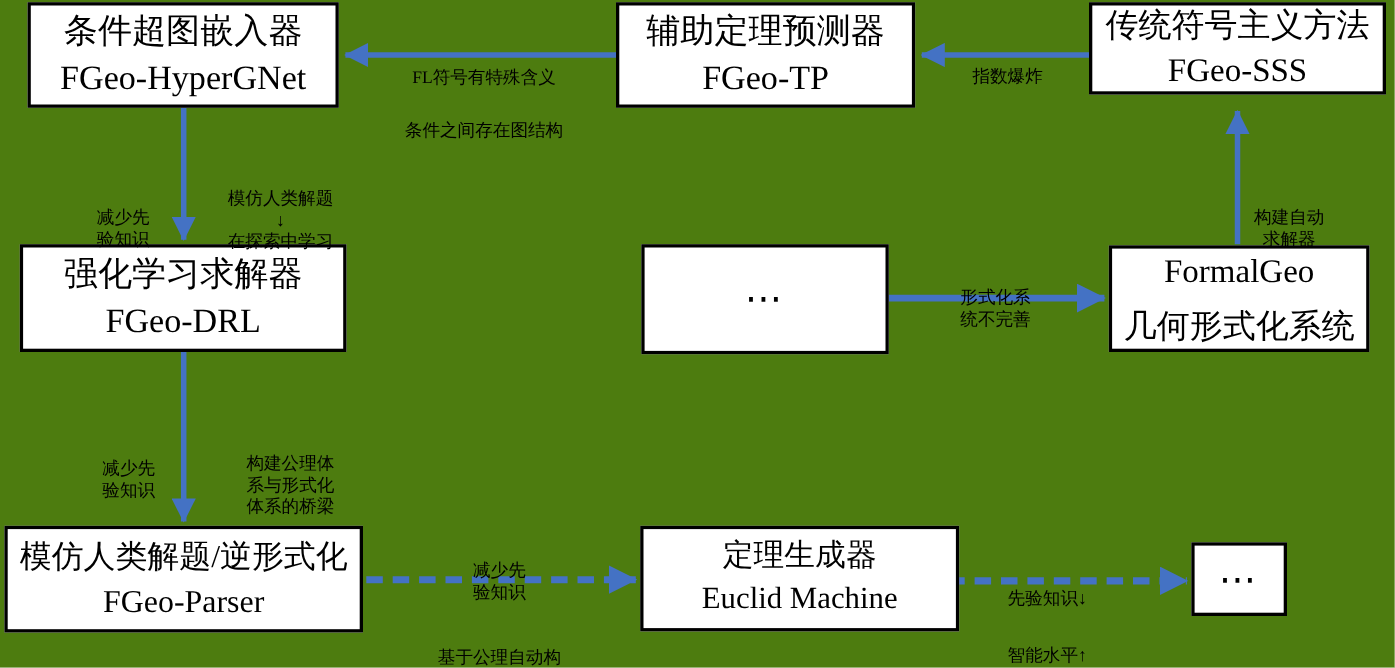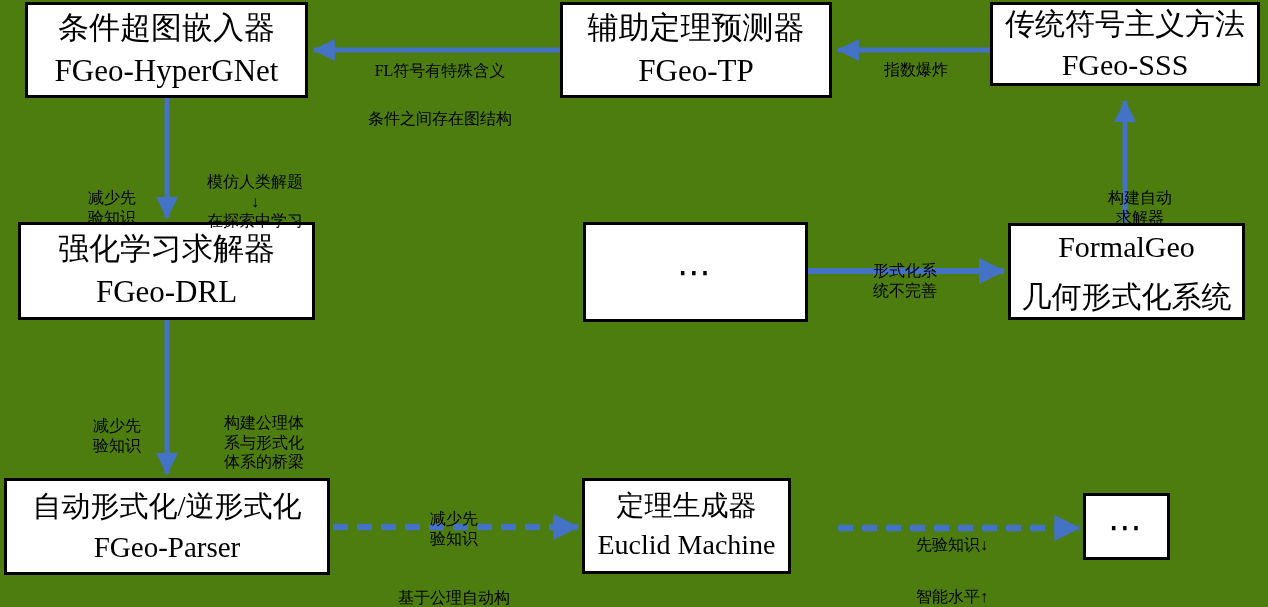--- a/index.html
+++ b/index.html
@@ -104,42 +104,42 @@
   <div class="node" style="left:583px; top:222px; width:225px; height:100px;">
     <div class="node-dots">⋯</div>
   </div>
 
   <div class="node fs30" style="left:1008px; top:223px; width:237px; height:97px;justify-content:space-between;">
     <div class="l1">FormalGeo</div>
     <div class="l2">几何形式化系统</div>
   </div>
 
   <div class="node fs29" style="left:4px; top:478px; width:326px; height:97px;">
-    <div class="l1">自动形式化/逆形式化</div>
+    <div class="l1">模仿人类解题/逆形式化</div>
     <div class="l2">FGeo-Parser</div>
   </div>
 
-  <div class="node fs28" style="left:582px; top:478px; width:209px; height:96px;align-items:center;">
+  <div class="node fs28" style="left:582px; top:478px; width:290px; height:96px;align-items:center;">
     <div class="l1">定理生成器</div>
     <div class="l2">Euclid Machine</div>
   </div>
 
   <div class="node" style="left:1083px; top:493px; width:87px; height:67px;">
     <div class="node-dots">⋯</div>
   </div>
 
   <div class="elabel" style="left:440px; top:27px;">FL符号有特殊含义</div>
   <div class="elabel" style="left:440px; top:75px;">条件之间存在图结构</div>
   <div class="elabel" style="left:916px; top:26px;">指数爆炸</div>
   <div class="elabel" style="left:112px; top:164px;">减少先
 验知识</div>
   <div class="elabel" style="left:255px; top:157px;">模仿人类解题
 ↓
 在探索中学习</div>
-  <div class="elabel" style="left:1140px; top:164px;font-family:Liberation Serif, serif;">构建自动
+  <div class="elabel" style="left:1172px; top:164px;font-family:Liberation Serif, serif;">构建自动
 求解器</div>
   <div class="elabel" style="left:905px; top:237px;">形式化系
 统不完善</div>
   <div class="elabel" style="left:117px; top:392px;">减少先
 验知识</div>
   <div class="elabel" style="left:264px; top:398px;">构建公理体
 系与形式化
 体系的桥梁</div>
   <div class="elabel" style="left:454px; top:485px;">减少先
 验知识</div>

